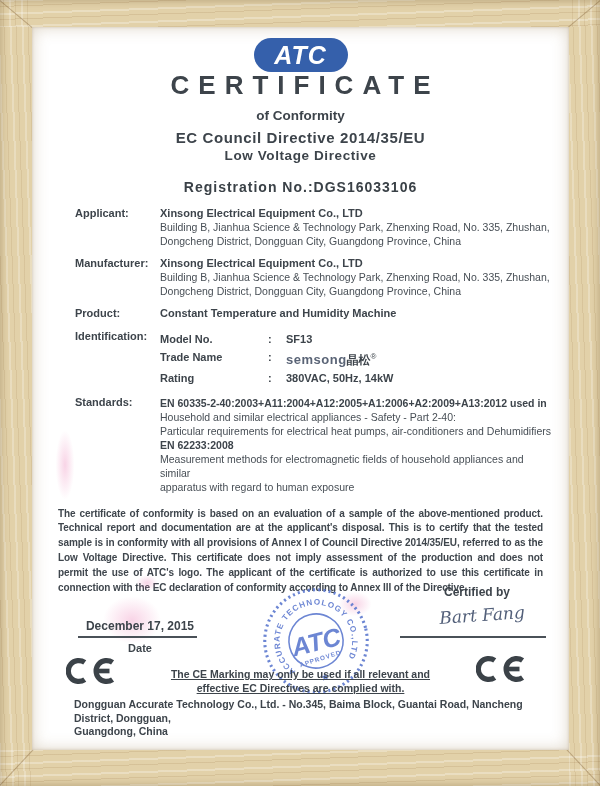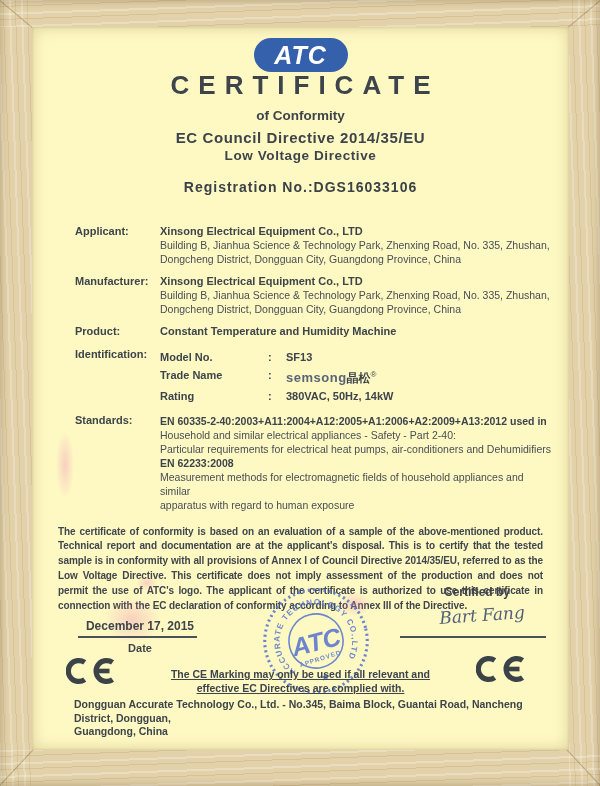--- a/index.html
+++ b/index.html
@@ -25,36 +25,36 @@
       rgba(140,100,50,.12) 6px 7px,transparent 7px 12px);}
   .frame-shade{position:absolute;inset:0;pointer-events:none;
     box-shadow:inset 0 0 8px rgba(90,60,20,.35);}
   .miter{position:absolute;background:rgba(120,88,45,.38);height:1px;}
   .miter.tl{left:0;top:0;width:44px;transform-origin:0 0;transform:rotate(40deg);}
   .miter.tr{right:0;top:0;width:44px;transform-origin:100% 0;transform:rotate(-40deg);}
   .miter.bl{left:0;bottom:0;width:50px;transform-origin:0 100%;transform:rotate(-47deg);}
   .miter.br{right:0;bottom:0;width:50px;transform-origin:100% 100%;transform:rotate(47deg);}
   
   .paper{position:absolute;top:27px;left:32px;right:31px;bottom:36px;
-    background:#fef9c3;color:#42494f;overflow:hidden;
+    background:#ffffff;color:#42494f;overflow:hidden;
     box-shadow:inset 0 0 16px rgba(140,110,60,.30),inset 0 0 3px rgba(150,120,70,.35);}
   .smudge{position:absolute;border-radius:50%;pointer-events:none;
     background:radial-gradient(closest-side,rgba(235,125,180,.33),rgba(235,125,180,0) 72%);}
   
   .logo-pill{width:94px;height:34px;margin:11px auto 0;border-radius:17px;
     display:flex;align-items:center;justify-content:center;
     color:#fff;font-weight:bold;font-style:italic;font-size:25px;letter-spacing:1px;}
   .cert-title{text-align:center;font-weight:bold;font-size:26px;letter-spacing:9px;
     color:#3d444b;margin-top:-2px;text-indent:9px;}
   .h-sub{text-align:center;font-weight:bold;color:#3d444b;font-size:13.5px;margin-top:7px;}
   .h-dir1{text-align:center;font-weight:bold;color:#3d444b;font-size:15px;letter-spacing:.6px;margin-top:6px;}
   .h-dir2{text-align:center;font-weight:bold;color:#3d444b;font-size:13.5px;letter-spacing:.6px;margin-top:2px;}
   .reg-no{text-align:center;font-weight:bold;color:#3a4147;font-size:14px;letter-spacing:1px;margin-top:16px;}
   
-  .info{margin-top:30px;font-size:11px;}
+  .info{margin-top:12px;font-size:11px;}
   .row{display:grid;grid-template-columns:85px 1fr;padding-left:43px;padding-right:14px;margin-bottom:9px;}
   .lbl{font-weight:bold;color:#3d444b;}
   .val-name{font-weight:bold;color:#3d444b;}
   .addr{font-size:10.5px;line-height:13.5px;margin-top:2px;color:#474e55;}
   .id-row{display:grid;grid-template-columns:108px 18px 1fr;line-height:18px;}
   .id-name,.id-sep{font-weight:bold;color:#3d444b;}
   .id-val{font-weight:bold;color:#3d444b;}
   .brand{font-weight:bold;color:#5a6476;font-size:13px;letter-spacing:.5px;}
   .brand-cn{font-weight:bold;color:#3d444b;font-size:12px;}
   .brand-reg{font-size:8px;vertical-align:super;color:#3d444b;}

